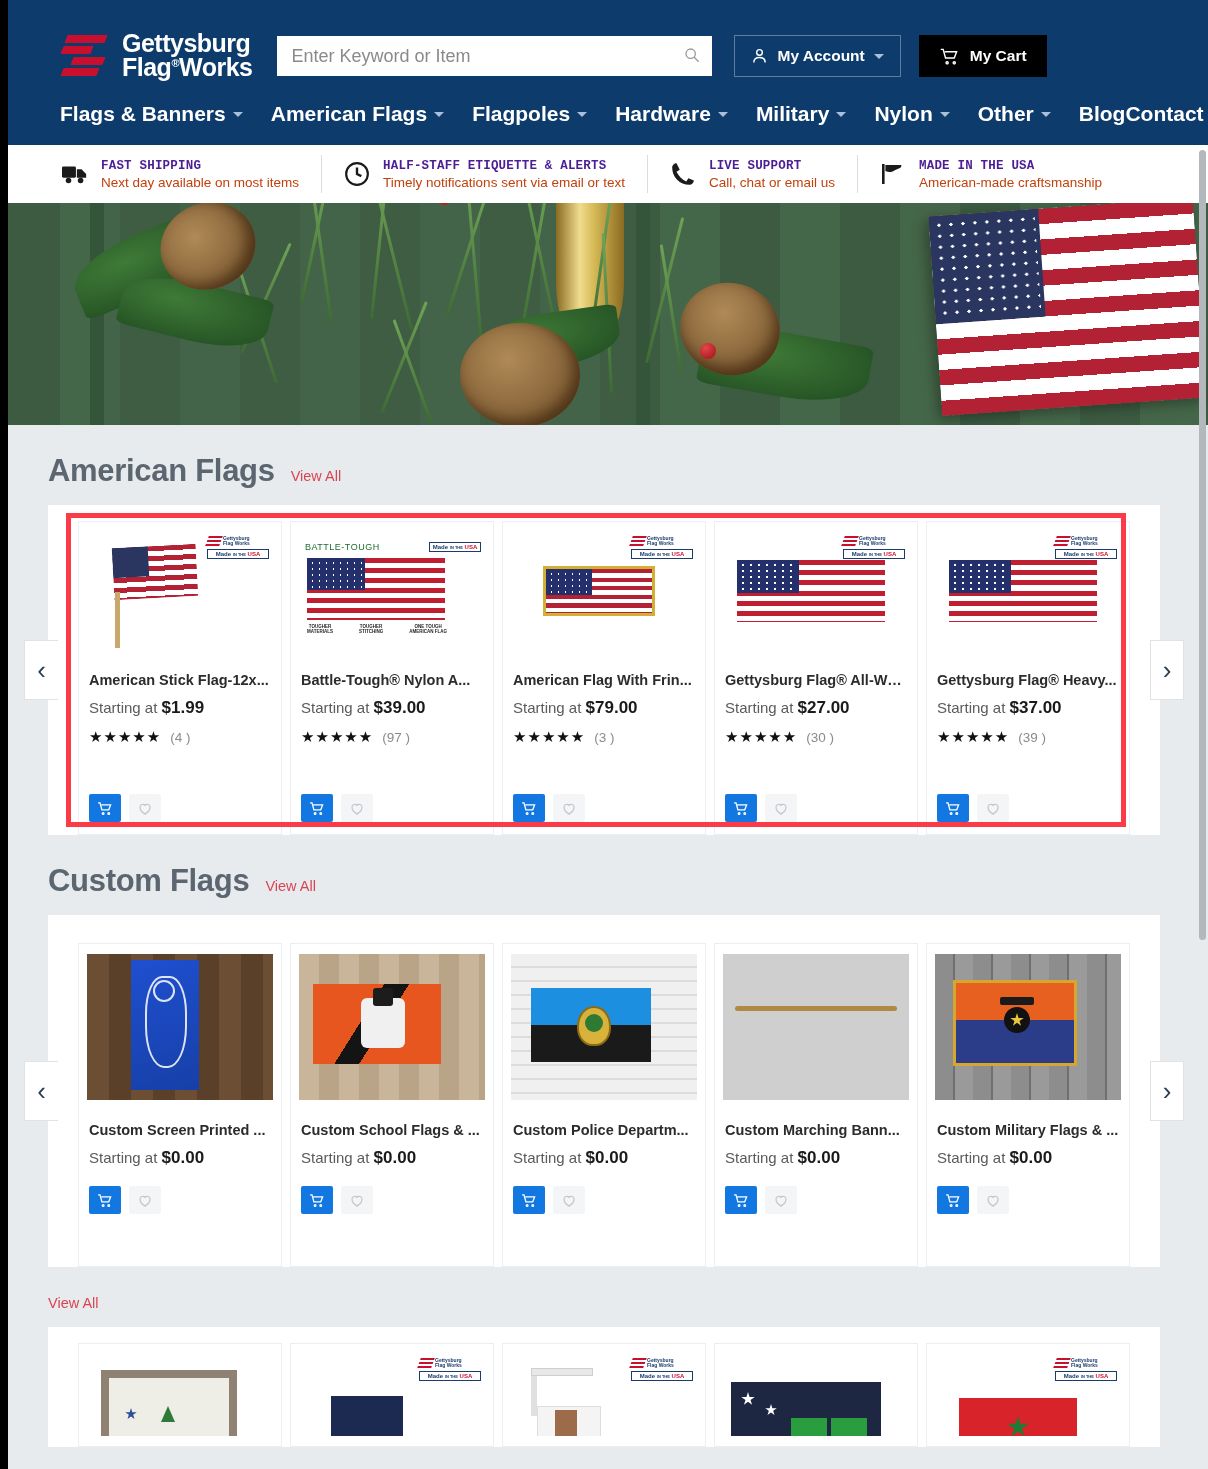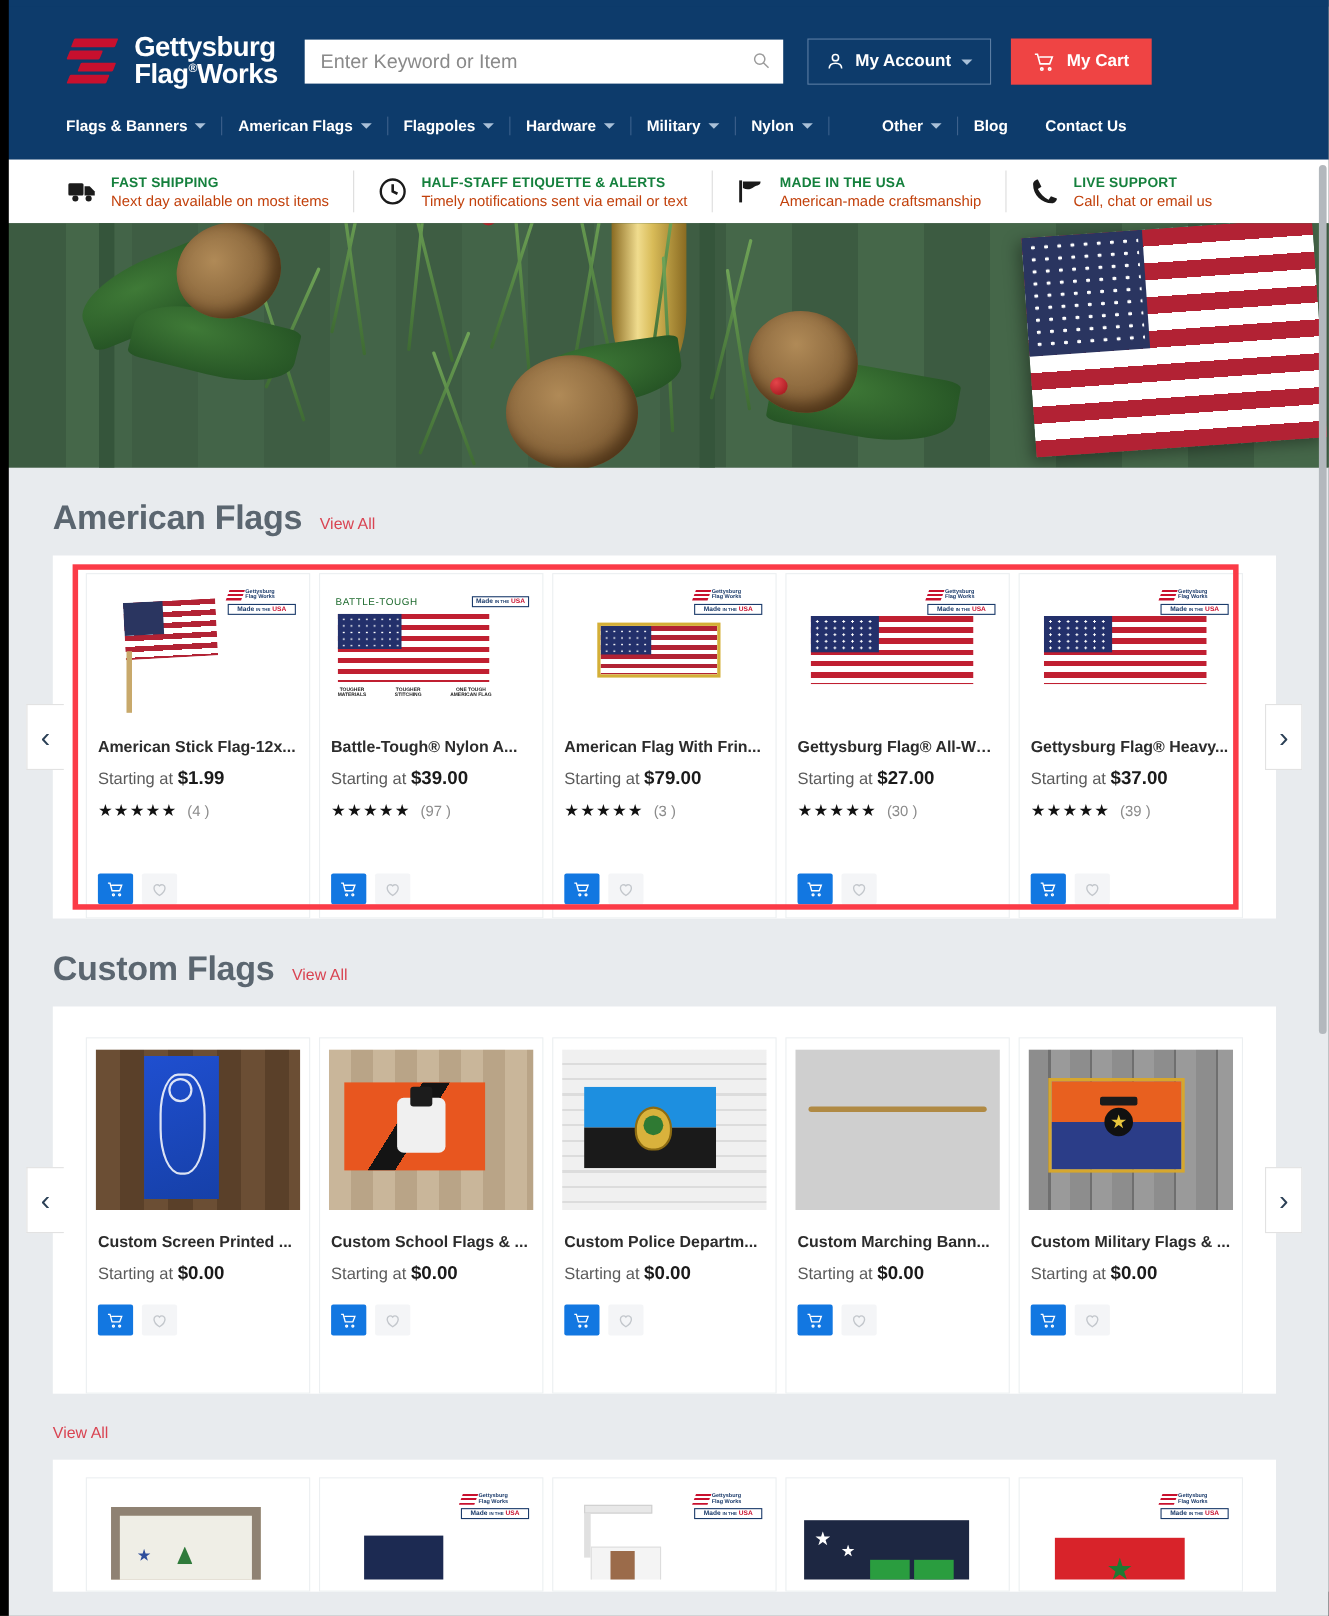--- a/index.html
+++ b/index.html
@@ -71,35 +71,35 @@
     margin-left: 22px;
     display: flex; align-items: center; gap: 9px;
     border: 1px solid #5b7da3;
     height: 42px; padding: 0 16px;
     color: #fff; font-weight: bold; font-size: 15.5px;
     cursor: pointer;
   }
   .cart-btn {
     margin-left: 18px;
     display: flex; align-items: center; gap: 10px;
-    background: #ef4444;
+    background: #000000;
     height: 42px; padding: 0 20px;
     color: #fff; font-weight: bold; font-size: 15.5px;
     cursor: pointer;
   }
 
   .nav {
     display: flex; align-items: center;
     padding-left: 60px;
     height: 52px;
     color: #fff;
   }
   .nav-item {
     display: flex; align-items: center; gap: 7px;
-    font-weight: bold; font-size: 14px;
+    font-weight: bold; font-size: 21px;
     cursor: pointer; white-space: nowrap;
   }
   .nav-sep {
     width: 1px; height: 17px; background: #3d618c;
     margin: 0 14px;
   }
   .nav-gap { width: 34px; }
   .caret {
     width: 0; height: 0;
     border-left: 5px solid transparent;
@@ -114,21 +114,21 @@
     display: flex; align-items: center;
     padding: 0 40px;
   }
   .feat {
     display: flex; align-items: center; gap: 13px;
     padding: 0 22px;
     height: 38px;
   }
   .feat + .feat { border-left: 1px solid #dcdcdc; }
   .feat-ico { width: 26px; height: 26px; flex: none; color: #1b1b1b; }
-  .feat-t1 { font-size: 12.5px; font-weight: bold; color: #15803d; letter-spacing: 0.2px; }
+  .feat-t1 { font-size: 12.5px; font-weight: bold; color: #4c1d95; letter-spacing: 0.2px; font-family: Liberation Mono, monospace; }
   .feat-t2 { font-size: 13.5px; color: #c2410c; margin-top: 2px; }
 
   
   .hero {
     height: 222px; width: 1208px;
     position: relative; overflow: hidden;
     background: #3f5b43;
   }
   .hero-bg { position: absolute; inset: 0; }
   .door { position: absolute; inset: 0;
@@ -408,36 +408,36 @@
       <svg class="feat-ico" viewBox="0 0 24 24" fill="none" stroke="#1b1b1b" stroke-width="2">
         <circle cx="12" cy="12" r="10"></circle>
           <path d="M12 6v6l4 2" stroke-width="2.2"></path>
       </svg>
       <div>
         <div class="feat-t1">HALF-STAFF ETIQUETTE &amp; ALERTS</div>
         <div class="feat-t2">Timely notifications sent via email or text</div>
       </div>
     </div>
     <div class="feat">
+      <svg class="feat-ico" viewBox="0 0 24 24" fill="#1b1b1b">
+        <path d="M6 2c-2 0-4 2-4 4 0 9 7 16 16 16 2 0 4-2 4-4l-5-2-2 3c-4-2-7-5-9-9l3-2z"></path>
+      </svg>
+      <div>
+        <div class="feat-t1">LIVE SUPPORT</div>
+        <div class="feat-t2">Call, chat or email us</div>
+      </div>
+    </div>
+    <div class="feat">
       <svg class="feat-ico" viewBox="0 0 26 24" fill="#1b1b1b">
         <rect x="2" y="2" width="2.6" height="20"></rect>
         <path d="M5.4 3h16c0 4-3 3-6 5s-6 3-10 1z"></path>
       </svg>
       <div>
         <div class="feat-t1">MADE IN THE USA</div>
         <div class="feat-t2">American-made craftsmanship</div>
-      </div>
-    </div>
-    <div class="feat">
-      <svg class="feat-ico" viewBox="0 0 24 24" fill="#1b1b1b">
-        <path d="M6 2c-2 0-4 2-4 4 0 9 7 16 16 16 2 0 4-2 4-4l-5-2-2 3c-4-2-7-5-9-9l3-2z"></path>
-      </svg>
-      <div>
-        <div class="feat-t1">LIVE SUPPORT</div>
-        <div class="feat-t2">Call, chat or email us</div>
       </div>
     </div>
   </div>
 
   <div class="hero">
     <div class="hero-bg">
       <div class="door"></div>
       <div class="door-panel"></div>
       <div class="brass"></div>
       <div class="greenery">

